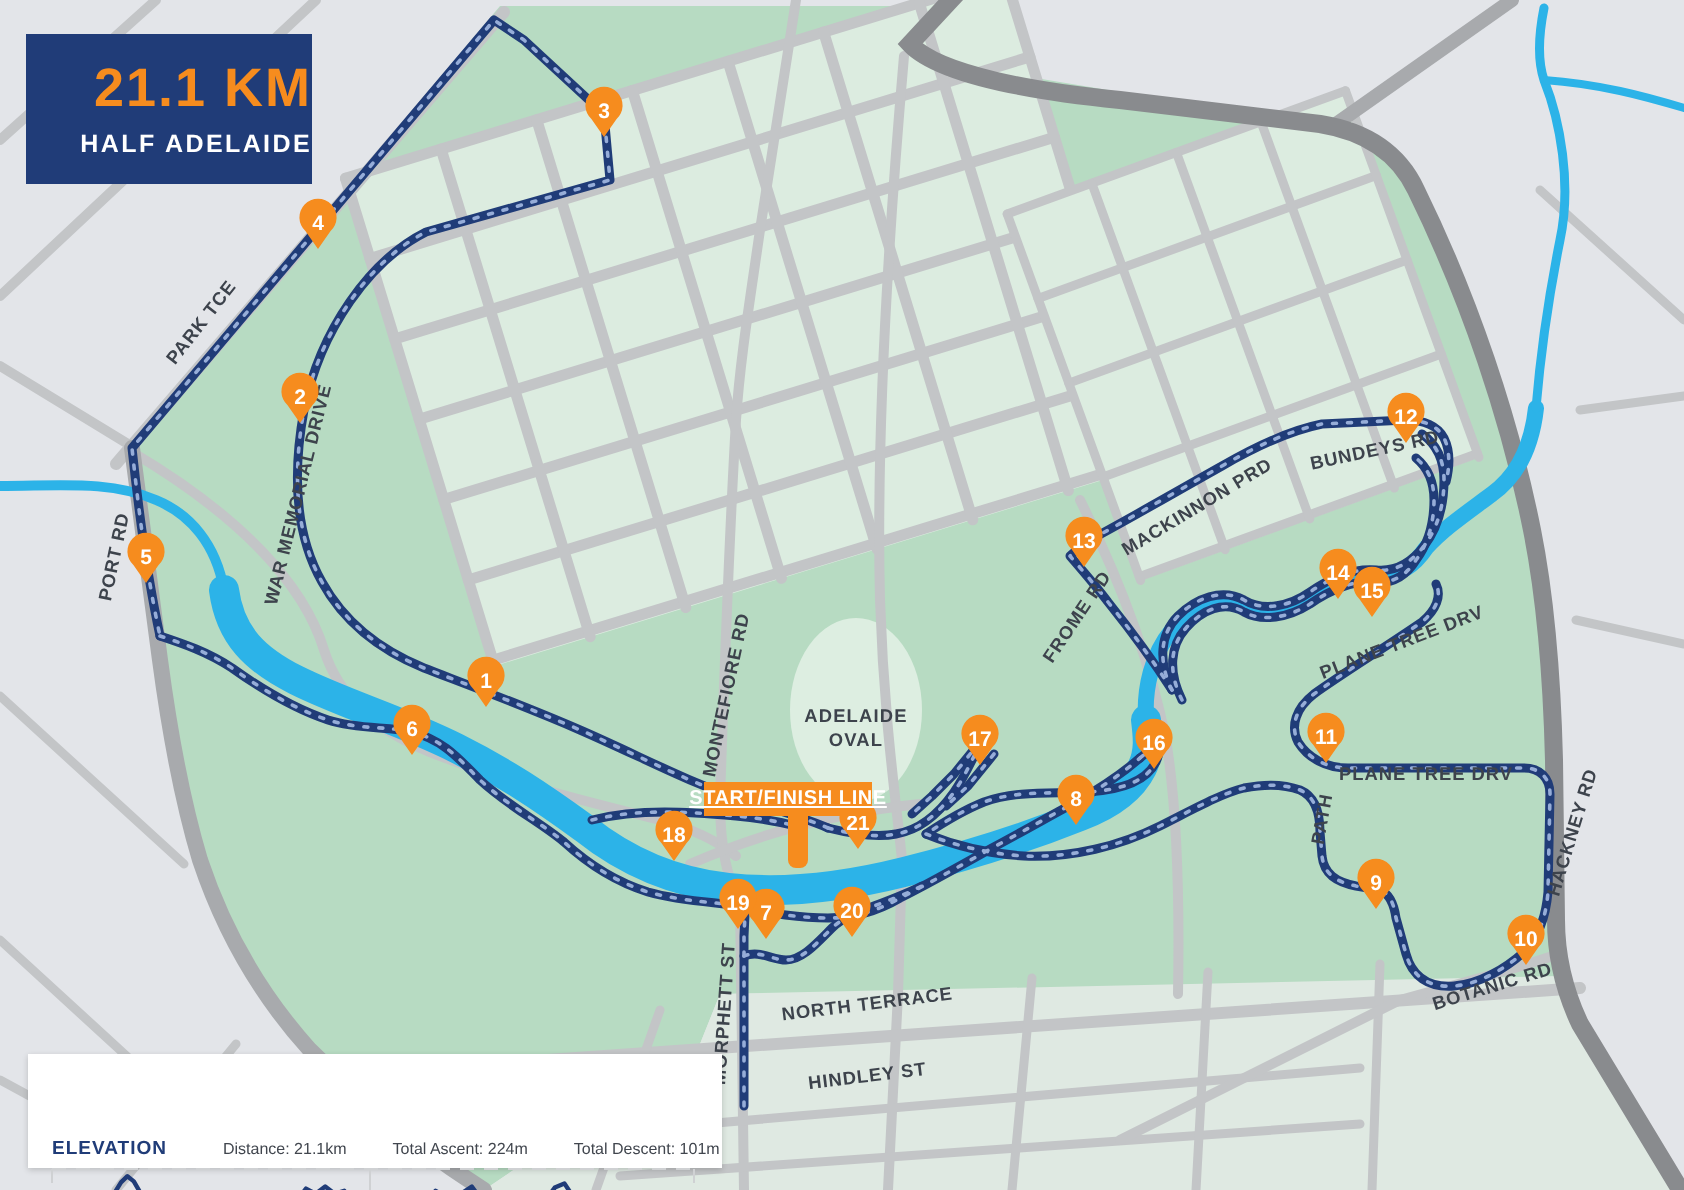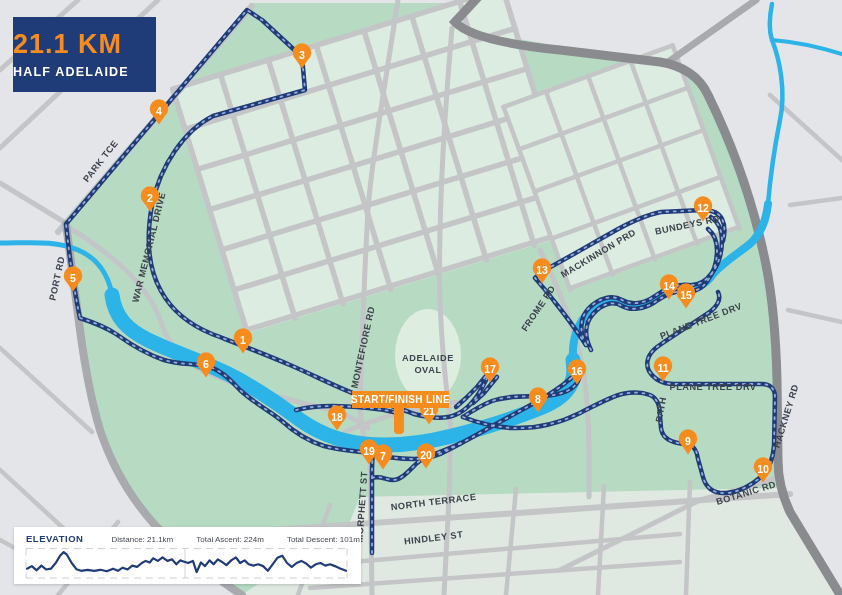--- a/index.html
+++ b/index.html
@@ -1,29 +1,29 @@
 <!DOCTYPE html>
 <html><head>
 <meta charset="utf-8">
 <style>
   html,body{margin:0;padding:0;background:#9aa0a8;font-family:"Liberation Sans",sans-serif;}
   .map-canvas{position:relative;width:842px;height:595px;overflow:hidden;background:#e3e5e9;}
   .map-canvas svg.base{position:absolute;left:0;top:0;}
   .title-card{position:absolute;left:13px;top:17px;width:143px;height:75px;background:#203c78;
-    display:flex;flex-direction:column;justify-content:center;align-items:flex-start;z-index:5;}
+    display:flex;flex-direction:column;justify-content:center;align-items:flex-end;z-index:5;}
   .title-card .dist{color:#f68c1e;font-weight:bold;font-size:27px;letter-spacing:1px;line-height:1;}
   .title-card .event{color:#ffffff;font-weight:bold;font-size:12.5px;letter-spacing:1.2px;margin-top:7px;}
-  .sf-label{position:absolute;left:352px;top:391px;width:97px;height:17px;background:#f68c1e;color:#fff;
+  .sf-label{position:absolute;left:352px;top:391px;width:84px;height:17px;background:#f68c1e;color:#fff;
     font-weight:bold;font-size:10px;display:flex;align-items:center;justify-content:center;
-    letter-spacing:.3px;z-index:4;white-space:nowrap;}
+    letter-spacing:.3px;z-index:4;white-space:nowrap;text-decoration:underline;}
   .sf-bar{position:absolute;left:394px;top:403px;width:10px;height:31px;background:#f68c1e;border-radius:4px;z-index:3;}
   .elev-panel{position:absolute;left:14px;top:527px;width:347px;height:57px;background:#ffffff;
     box-shadow:0 1px 3px rgba(0,0,0,.18);z-index:6;padding:0;}
   .elev-head{display:flex;align-items:baseline;padding:6px 10px 0 12px;}
-  .elev-title{color:#203c78;font-weight:bold;font-size:9.5px;letter-spacing:.5px;}
+  .elev-title{color:#203c78;font-weight:bold;font-size:9.5px;letter-spacing:.5px;margin-top:36px;}
   .elev-stats{display:flex;gap:23px;margin-left:28px;}
   .elev-stats span{font-size:8px;color:#41464e;white-space:nowrap;}
   .elev-chart{margin:3px 0 0 11px;display:block;}
   text.street{fill:#3d434c;font-weight:bold;font-size:9.2px;letter-spacing:.5px;font-family:"Liberation Sans",sans-serif;}
   text.pin-num{fill:#ffffff;font-weight:bold;font-size:10.5px;text-anchor:middle;font-family:"Liberation Sans",sans-serif;}
   text.oval-label{fill:#3d434c;font-weight:bold;font-size:9.2px;letter-spacing:.6px;text-anchor:middle;
     font-family:"Liberation Sans",sans-serif;}
 </style>
 </head>
 <body>

